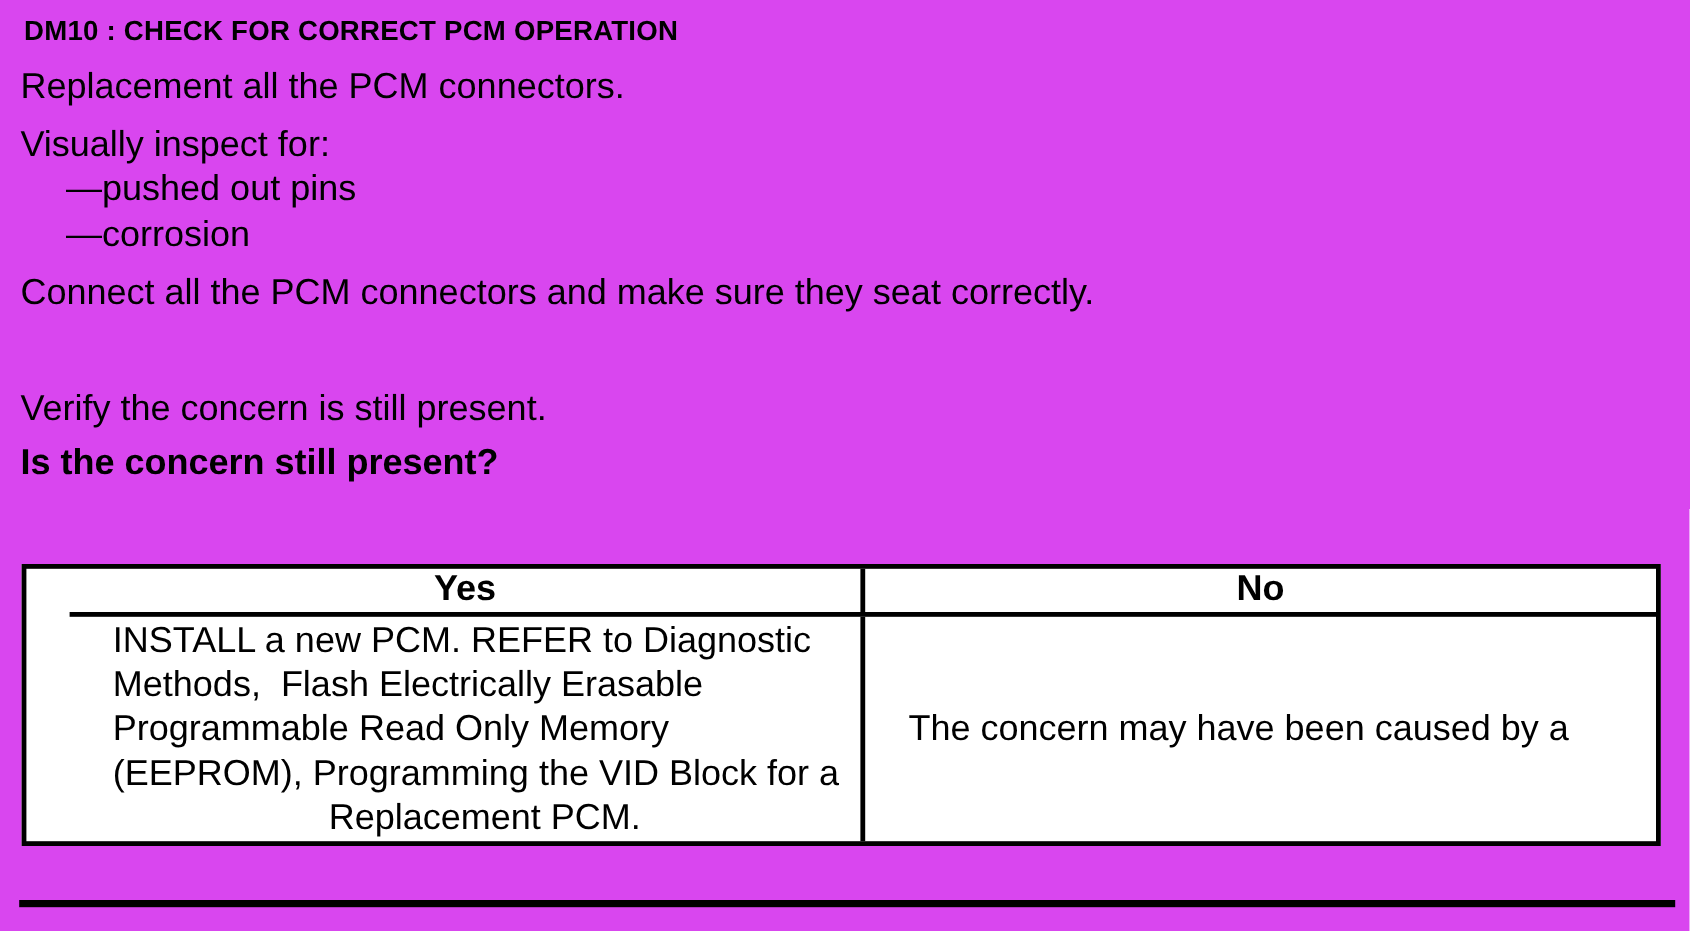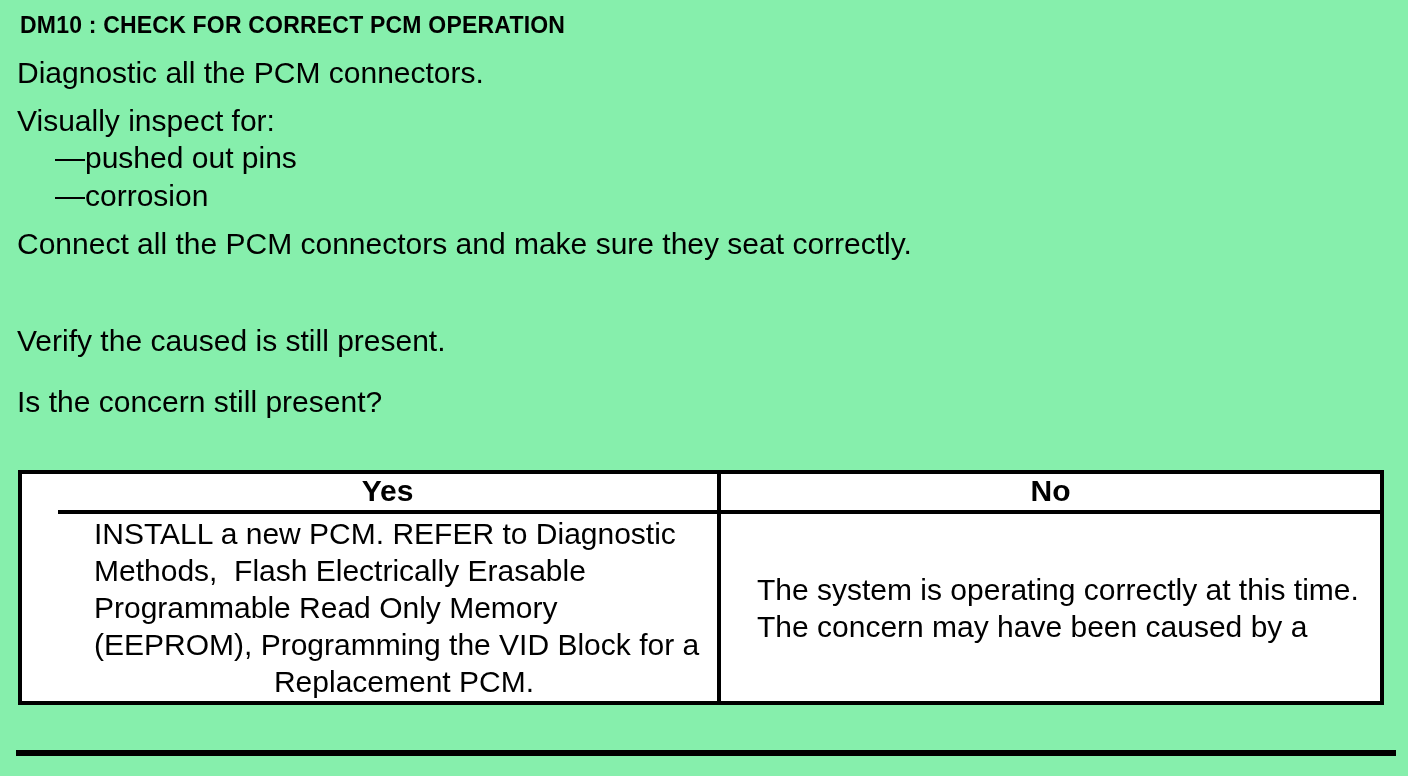--- a/index.html
+++ b/index.html
@@ -4,21 +4,21 @@
 <style>
   html, body {
     margin: 0;
     padding: 0;
     background: #ffffff;
   }
   .page {
     position: relative;
     width: 1408px;
     height: 776px;
-    background: #86efac;
+    background: #d946ef;
     color: #000000;
     font-family: "Liberation Sans", "DejaVu Sans", sans-serif;
     overflow: hidden;
   }
   .abs { position: absolute; }
 
   .heading {
     left: 20px;
     top: 14px;
     font-size: 23px;
@@ -27,21 +27,21 @@
     white-space: pre;
     letter-spacing: 0.2px;
   }
   .para {
     left: 17px;
     font-size: 30px;
     line-height: 1;
     white-space: pre;
   }
   .para.indent { left: 55px; }
-  .para.bold { font-weight: normal; margin-top: 16px; }
+  .para.bold { font-weight: bold; }
 
   
   .decision-table {
     left: 18px;
     top: 470px;
     width: 1366px;
     border: 4px solid #000000;
     box-sizing: border-box;
     background: #ffffff;
     padding-left: 36px;
@@ -85,43 +85,42 @@
     background: #000000;
   }
 </style>
 </head>
 <body>
 
 <div class="page">
 
   <div class="abs heading">DM10 : CHECK FOR CORRECT PCM OPERATION</div>
 
-  <div class="abs para" style="top:58px">Diagnostic all the PCM connectors.</div>
+  <div class="abs para" style="top:58px">Replacement all the PCM connectors.</div>
   <div class="abs para" style="top:106px">Visually inspect for:</div>
   <div class="abs para indent" style="top:143px">—pushed out pins</div>
   <div class="abs para indent" style="top:181px">—corrosion</div>
   <div class="abs para" style="top:229px">Connect all the PCM connectors and make sure they seat correctly.</div>
-  <div class="abs para" style="top:326px">Verify the caused is still present.</div>
+  <div class="abs para" style="top:326px">Verify the concern is still present.</div>
   <div class="abs para bold" style="top:371px">Is the concern still present?</div>
 
   <div class="abs decision-table">
     <div class="t-row header">
       <div class="t-cell first">Yes</div>
       <div class="t-cell">No</div>
     </div>
     <div class="t-row body">
       <div class="t-cell first cell-lines yes-lines">
         <div>INSTALL a new PCM. REFER to Diagnostic</div>
         <div>Methods,  Flash Electrically Erasable</div>
         <div>Programmable Read Only Memory</div>
         <div>(EEPROM), Programming the VID Block for a</div>
         <div>Replacement PCM.</div>
       </div>
       <div class="t-cell cell-lines no-cell">
-        <div>The system is operating correctly at this time.</div>
         <div>The concern may have been caused by a</div>
       </div>
     </div>
   </div>
 
   <div class="abs bottom-rule"></div>
 
 </div>
 
 </body></html>

